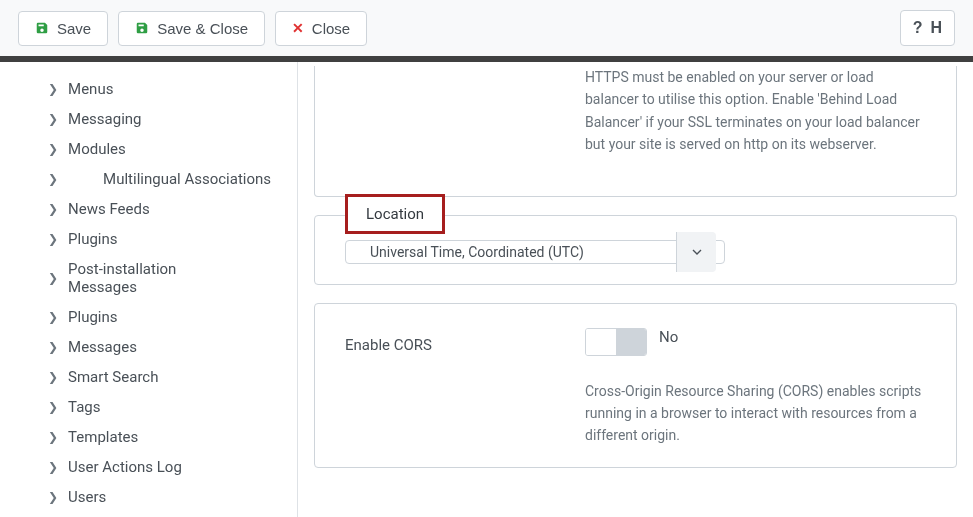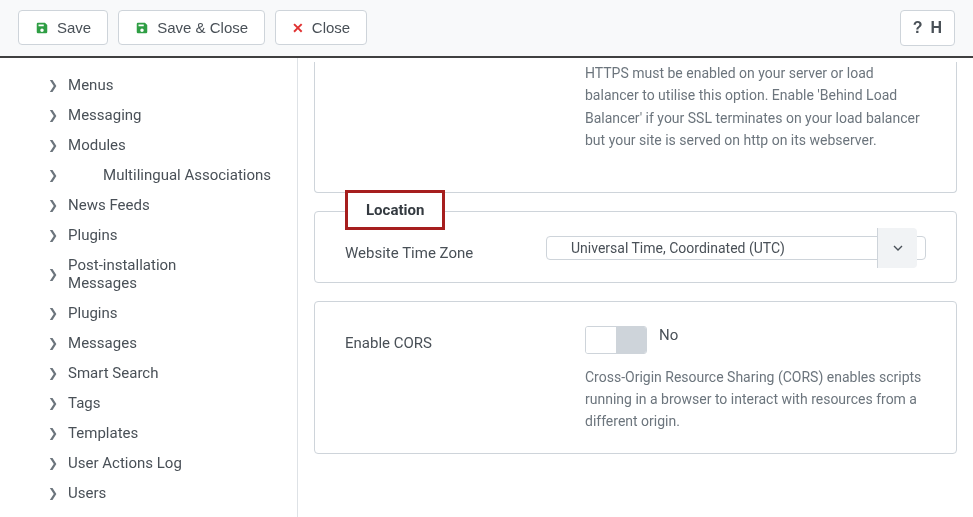--- a/index.html
+++ b/index.html
@@ -1,31 +1,31 @@
 <!DOCTYPE html>
 <html><head>
 <meta charset="utf-8">
 <style>
 *{box-sizing:border-box;margin:0;padding:0}
 body{font-family:-apple-system,BlinkMacSystemFont,"Segoe UI",Roboto,Arial,sans-serif;font-size:14px;color:#495057;background:#fff;width:973px;height:517px;overflow:hidden}
-.toolbar{display:flex;align-items:flex-start;padding:10px 18px;border-bottom:2px solid #404040;background:#f8f9fa;gap:10px}
+.toolbar{display:flex;align-items:center;padding:10px 18px;border-bottom:6px solid #404040;background:#f8f9fa;gap:10px}
 .btn{display:inline-flex;align-items:center;gap:8px;padding:8px 16px;background:#fff;border:1px solid #ced4da;border-radius:4px;font-size:15px;color:#495057;cursor:pointer}
 .ico-save{color:#2f9e44;font-size:14px}
 .ico-close{color:#e03131;font-size:14px;font-weight:bold}
 .toolbar-right{margin-left:auto;display:flex;gap:8px}
 .help-btn{padding:8px 12px;font-weight:bold;font-size:16px}
 .layout{display:flex;height:calc(100% - 55px)}
 .sidebar{width:280px;padding:12px 0;border-right:1px solid #dee2e6;margin-left:18px;overflow:hidden}
 .side-item{display:flex;align-items:center;padding:6px 12px;color:#495057;cursor:pointer;font-size:15px}
 .side-item .chev{color:#6c757d;margin-right:10px;font-size:12px}
 .side-wrap{padding-left:18px}
 .main{flex:1;padding:0 16px;overflow:hidden;position:relative}
 .fieldset{border:1px solid #ced4da;border-radius:4px;margin-top:18px;padding:24px 30px 20px;position:relative}
 .fieldset.first{margin-top:4px;border-top:none;border-top-left-radius:0;border-top-right-radius:0;padding-top:0}
-.legend{position:absolute;top:-12px;left:30px;background:#fff;padding:0 12px;font-weight:700;color:#343a40;font-size:15px}
+.legend{position:absolute;top:-12px;left:30px;background:#fff;padding:0 12px;font-weight:400;color:#343a40;font-size:15px}
 .legend.highlight{border:3px solid #a61e1e;padding:8px 18px;top:-22px}
 .desc{color:#6c757d;line-height:1.6;font-size:14px}
 .row{display:flex;align-items:flex-start;gap:20px;margin-top:0}
 .lbl{width:220px;padding-top:8px;font-size:15px;color:#495057}
 .ctrl{flex:1}
 .select{display:flex;align-items:center;justify-content:space-between;border:1px solid #ced4da;border-radius:4px;height:24px;padding:0 24px;background:#fff;cursor:pointer;width:380px}
 .select-caret{background:#f1f3f5;border-left:1px solid #ced4da;width:40px;height:40px;display:flex;align-items:center;justify-content:center;margin-right:-16px;border-top-right-radius:4px;border-bottom-right-radius:4px}
 .toggle{display:inline-flex;gap:12px}
 .switch{width:62px;height:28px;border:1px solid #ced4da;border-radius:3px;display:flex;cursor:pointer;overflow:hidden}
 .switch .half{flex:1}
@@ -133,21 +133,20 @@
 
     <div class="fieldset first">
       <div class="first-desc">
         <div class="desc">HTTPS must be enabled on your server or load balancer to utilise this option. Enable 'Behind Load Balancer' if your SSL terminates on your load balancer but your site is served on http on its webserver.</div>
       </div>
     </div>
 
     <div class="fieldset">
       <div class="legend highlight">Location</div>
       <div class="row">
-        <div class="lbl">Website Time Zone</div>
         <div class="ctrl">
           <div class="select">
             <span>Universal Time, Coordinated (UTC)</span>
             <span class="select-caret">
               <svg width="16" height="16" viewBox="0 0 24 24" fill="none" stroke="#495057" stroke-width="2">
                   <polyline points="6 9 12 15 18 9"></polyline>
                 </svg>
             </span>
           </div>
         </div>
@@ -158,19 +157,19 @@
       <div class="row">
         <div class="lbl">Enable CORS</div>
         <div class="ctrl">
           <div class="toggle">
             <div class="switch">
               <div class="half on"></div>
                 <div class="half off"></div>
             </div>
             <span class="toggle-label">No</span>
           </div>
-          <div class="desc" style="margin-top:10px">Cross-Origin Resource Sharing (CORS) enables scripts running in a browser to interact with resources from a different origin.</div>
+          <div class="desc" style="margin-top:22px">Cross-Origin Resource Sharing (CORS) enables scripts running in a browser to interact with resources from a different origin.</div>
         </div>
       </div>
     </div>
 
   </div>
 </div>
 
 </body></html>

